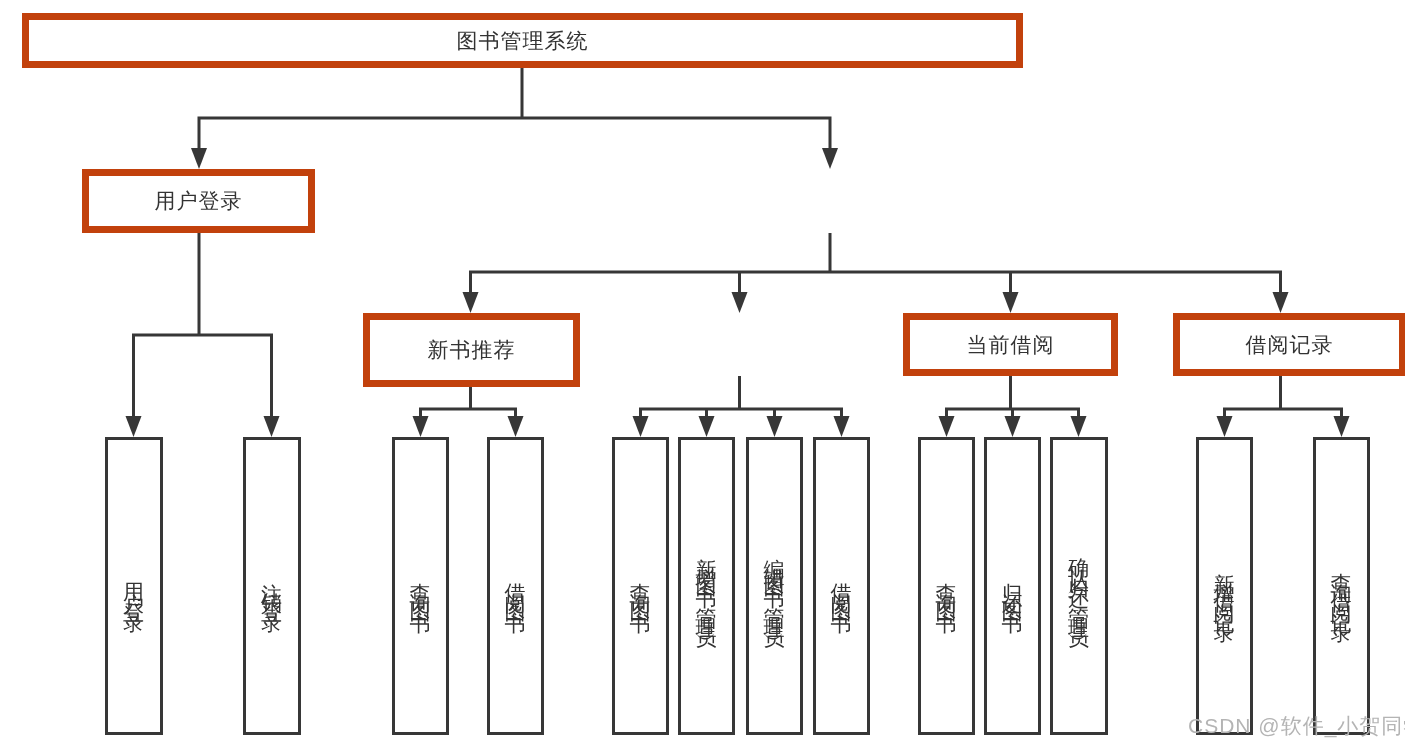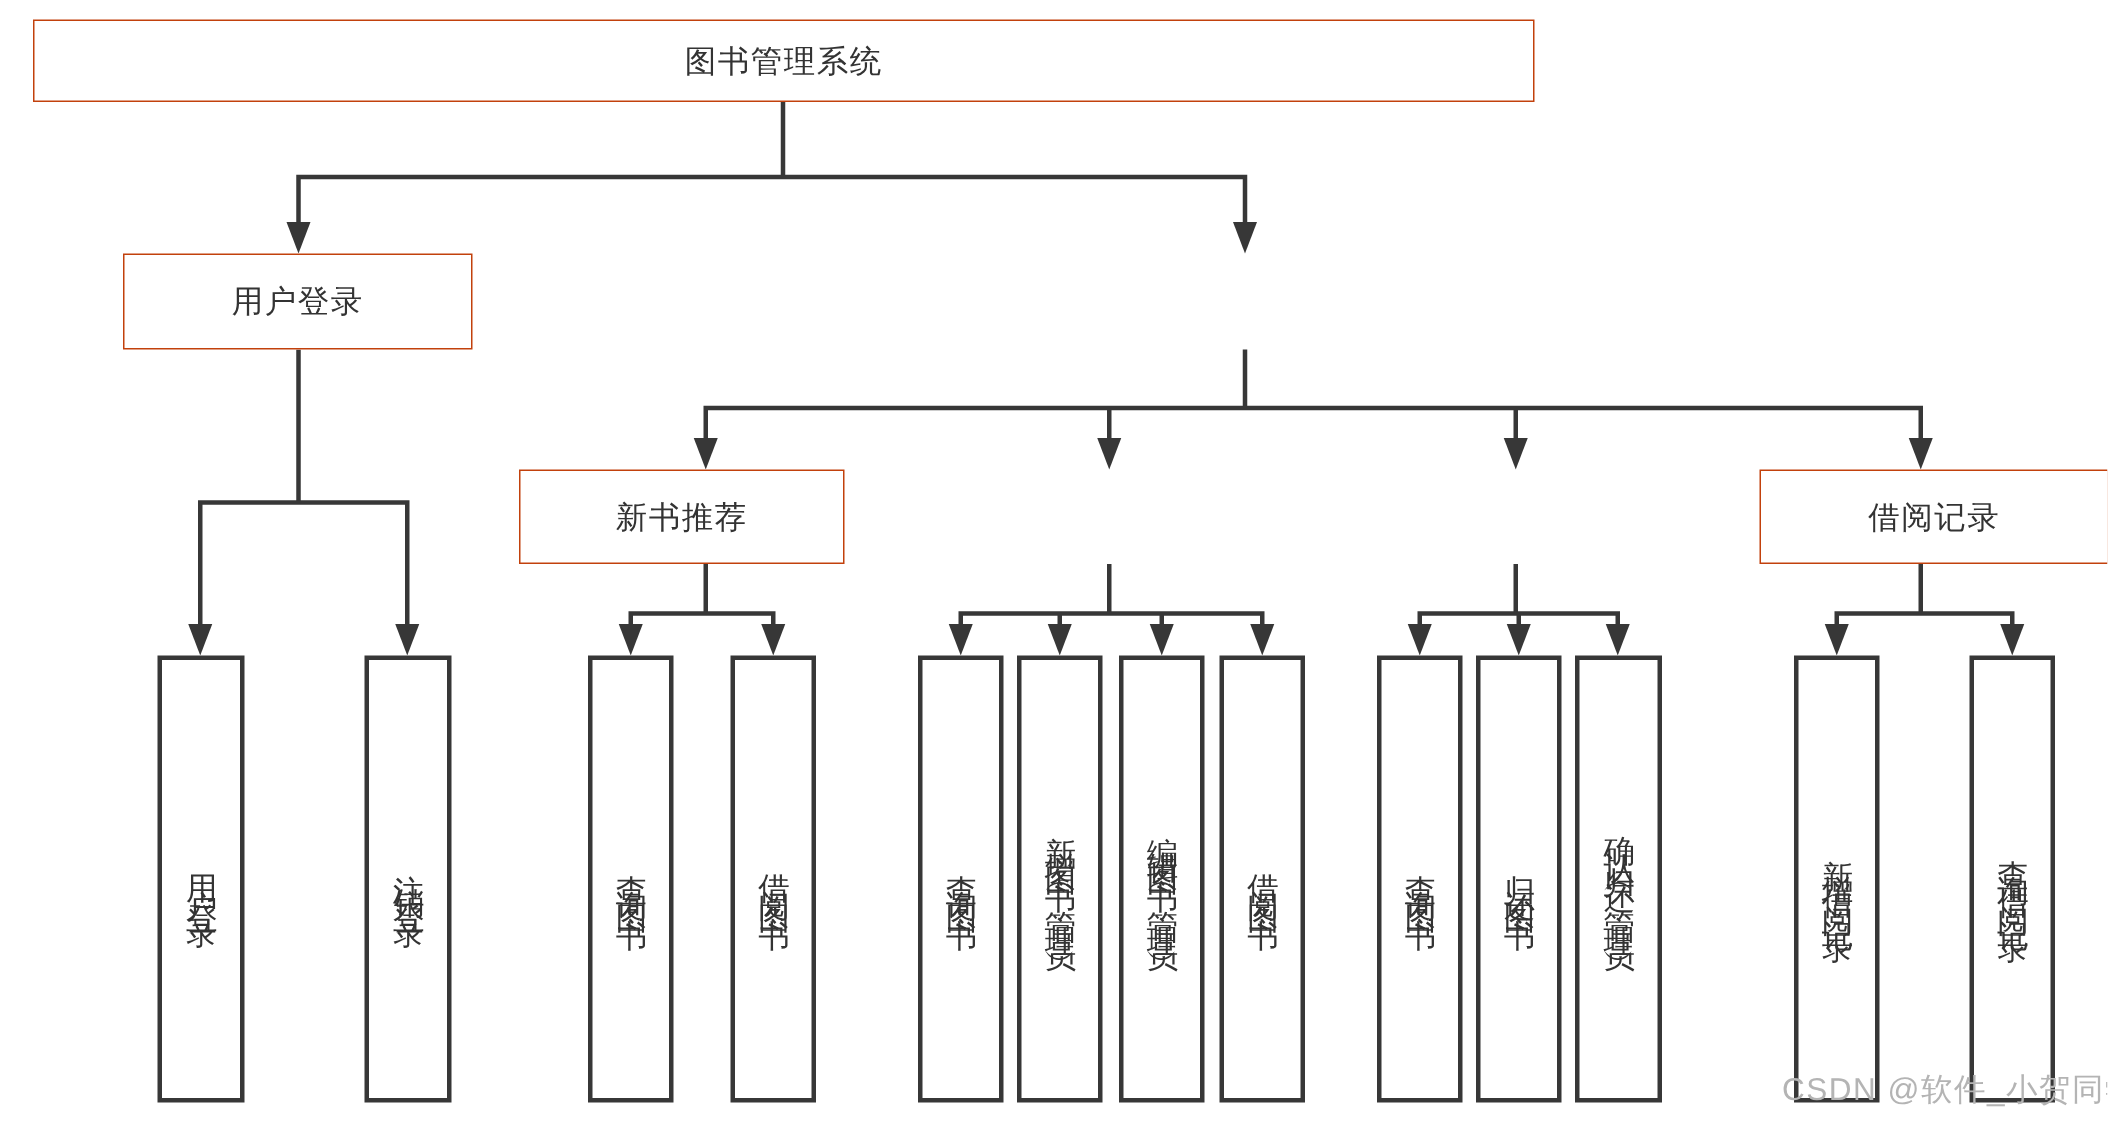--- a/index.html
+++ b/index.html
@@ -8,21 +8,21 @@
     width:1405px;height:747px;
     background:#ffffff;
     overflow:hidden;
     font-family:"Liberation Sans","DejaVu Sans",sans-serif;
   }
   #connectors{position:absolute;left:0;top:0;}
   .hbox{
     position:absolute;
     box-sizing:border-box;
     background:#ffffff;
-    border:1px solid #c2410c;
+    border:7px solid #c2410c;
     display:flex;align-items:center;justify-content:center;
     font-size:21px;color:#333333;
     letter-spacing:1px;
     white-space:nowrap;
     z-index:2;
   }
   .vbox{
     position:absolute;
     box-sizing:border-box;
     background:#ffffff;
@@ -87,21 +87,22 @@
       <polygon points="1070.5,416 1086.5,416 1078.5,437"></polygon>
       <polygon points="1216.5,416 1232.5,416 1224.5,437"></polygon>
       <polygon points="1333.5,416 1349.5,416 1341.5,437"></polygon>
     </g>
   </svg>
 
   <div class="hbox" style="left:22px;top:13px;width:1001px;height:55px">图书管理系统</div>
 
   <div class="hbox" style="left:82px;top:169px;width:233px;height:64px">用户登录</div>
 
-  <div class="hbox" style="left:346px;top:313px;width:217px;height:63px">新书推荐</div>
+  <div class="hbox" style="left:363px;top:313px;width:217px;height:74px">新书推荐</div>
+  <div class="hbox" style="left:903px;top:313px;width:215px;height:63px">当前借阅</div>
   <div class="hbox" style="left:1173px;top:313px;width:233px;height:63px">借阅记录</div>
 
   <div class="vbox" style="left:105px;top:437px;width:58px;height:298px">用户登录</div>
   <div class="vbox" style="left:243px;top:437px;width:58px;height:298px">注销登录</div>
 
   <div class="vbox" style="left:392px;top:437px;width:57px;height:298px">查询图书</div>
   <div class="vbox" style="left:487px;top:437px;width:57px;height:298px">借阅图书</div>
 
   <div class="vbox" style="left:612px;top:437px;width:57px;height:298px">查询图书</div>
   <div class="vbox" style="left:678px;top:437px;width:57px;height:298px">新增图书（管理员）</div>

